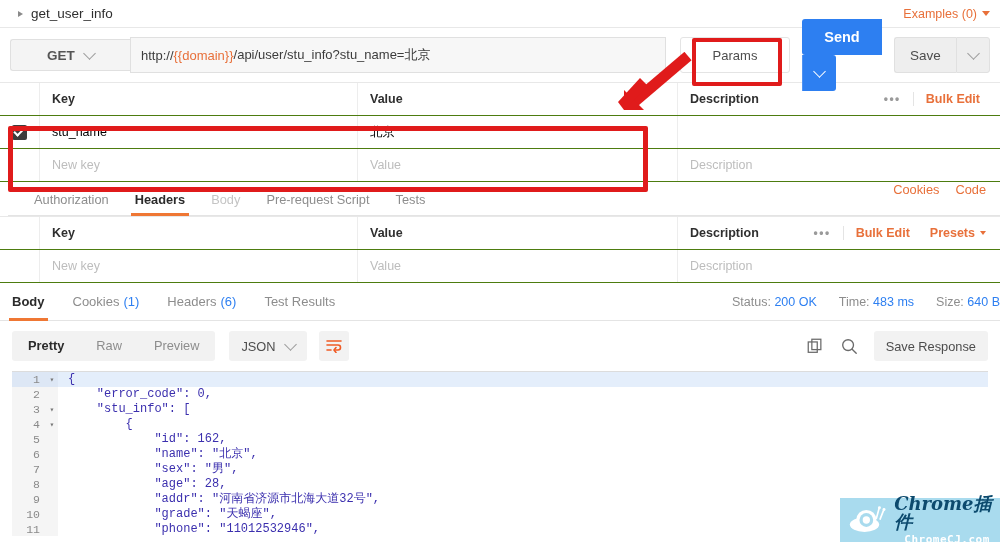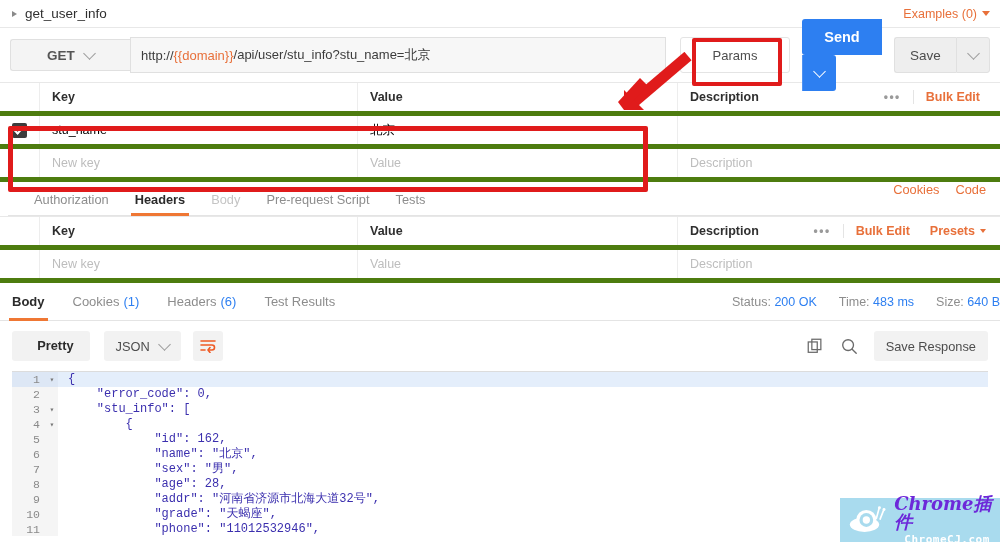--- a/index.html
+++ b/index.html
@@ -7,21 +7,21 @@
     width: 1000px; height: 550px;
     background: #ffffff;
     font-family: "Liberation Sans", sans-serif;
     overflow: hidden;
   }
   #app { position: relative; width: 1000px; height: 550px; background:#fff; }
 
   
   .titlebar {
     height: 28px; display:flex; align-items:center;
-    padding-left: 12px; border-bottom: 1px solid #e8e8e8;
+    padding-left: 18px; border-bottom: 1px solid #e8e8e8;
     background:#fff;
   }
   .caret-right {
     width:0;height:0;border-left:5px solid #8a8a8a;
     border-top:3.5px solid transparent;border-bottom:3.5px solid transparent;
     margin-right:8px;
   }
   .req-name { font-size:13.5px; color:#2f2f2f; }
   .examples {
     margin-left:auto; margin-right:10px; font-size:12.5px; color:#e8703a;
@@ -69,21 +69,21 @@
     border-radius:3px 0 0 3px;display:flex;align-items:center;justify-content:center;
     font-size:13.5px;color:#4d4d4d;cursor:pointer;
   }
   .save-caret {
     width:34px;height:36px;background:#eeeeee;border:1px solid #e0e0e0;border-radius:0 3px 3px 0;
     display:flex;align-items:center;justify-content:center;cursor:pointer;
   }
 
   
   .kvtable { width:100%; border-top:1px solid #e8e8e8; }
-  .kvrow { display:flex; height:33px; align-items:center; border-bottom:5px solid #4d7c0f; }
+  .kvrow { display:flex; height:33px; align-items:center; border-bottom:1px solid #4d7c0f; }
   .kvrow.head { font-weight:bold; font-size:12.5px; color:#2f2f2f; }
   .cb-cell { width:40px; display:flex; align-items:center; justify-content:center;
              border-right:1px solid #ededed; height:100%; }
   .col-key { width:318px; padding-left:12px; border-right:1px solid #ededed; height:100%;
              display:flex;align-items:center;font-size:12.5px; }
   .col-val { width:320px; padding-left:12px; border-right:1px solid #ededed; height:100%;
              display:flex;align-items:center;font-size:12.5px; }
   .col-desc { flex:1; padding-left:12px; height:100%; display:flex;align-items:center;font-size:12.5px; }
   .ph { color:#bdbdbd; }
   .chk {
@@ -124,21 +124,21 @@
   }
   .rsb { font-size:13px;color:#8d8d8d;margin-right:28px;height:38px;
          display:flex;align-items:center;cursor:pointer;position:relative; }
   .rsb.active { color:#2b2b2b; font-weight:bold; }
   .rsb.active:after{content:"";position:absolute;left:-3px;right:-3px;bottom:0;height:3px;background:#ef7734;}
   .cnt { color:#2d7ff1; margin-left:4px; }
   .meta { margin-left:auto; display:flex; gap:22px; font-size:12.5px; color:#8d8d8d; }
   .meta b { color:#2d7ff1; font-weight:normal; }
 
   .viewbar { height:50px; display:flex; align-items:center; padding:0 12px; background:#fff; }
-  .seg { display:flex; background:#f2f2f2; border-radius:3px; height:30px; align-items:flex-end;flex-direction:column; }
+  .seg { display:flex; background:#f2f2f2; border-radius:3px; height:30px; align-items:flex-end; }
   .seg span { font-size:12.8px; color:#8d8d8d; padding:0 16px; line-height:30px; cursor:pointer; }
   .seg span.on { color:#2b2b2b; font-weight:bold; }
   .fmt { margin-left:14px; height:30px; background:#f2f2f2; border-radius:3px;
          display:flex;align-items:center;gap:10px;padding:0 12px;font-size:12.8px;color:#4d4d4d;cursor:pointer; }
   .wrapbtn { margin-left:12px;width:30px;height:30px;background:#f2f2f2;border-radius:3px;
              display:flex;align-items:center;justify-content:center;cursor:pointer; }
   .vb-right { margin-left:auto; display:flex; align-items:center; gap:16px;text-align:right; }
   .icn { width:18px;height:18px;cursor:pointer; }
   .saveresp { height:30px;background:#f2f2f2;border-radius:3px;padding:0 12px;
               display:flex;align-items:center;font-size:12.8px;color:#4d4d4d;cursor:pointer; }
@@ -160,21 +160,21 @@
   .anno { position:absolute; pointer-events:none; }
   .box-params { left:692px; top:38px; width:90px; height:48px;
                 border:4px solid #e01b1b; border-radius:2px; }
   .box-table { left:8px; top:126px; width:640px; height:66px;
                border:5px solid #e01b1b; border-radius:2px; }
 
   
   .wm { position:absolute; right:0px; bottom:8px; width:160px; height:44px;
         background:#a9dbee; display:flex; align-items:center; gap:4px; padding-left:8px; }
   .wm-txt { display:flex; flex-direction:column; align-items:center; line-height:1; }
-  .wm-t1 { font-family:"DejaVu Serif", serif; font-style:italic; color:#6d28d9; font-size:18px; font-weight:bold; }
+  .wm-t1 { font-family:"DejaVu Serif", serif; font-style:italic; color:#0c4a6e; font-size:18px; font-weight:bold; }
   .wm-t2 { font-family:"DejaVu Sans Mono", monospace; color:#fff; font-size:11px; font-weight:bold;
            letter-spacing:.5px; margin-top:3px; }
 </style>
 </head>
 <body>
 
 <div id="app">
 
   <div class="titlebar">
     <div class="caret-right"></div>

